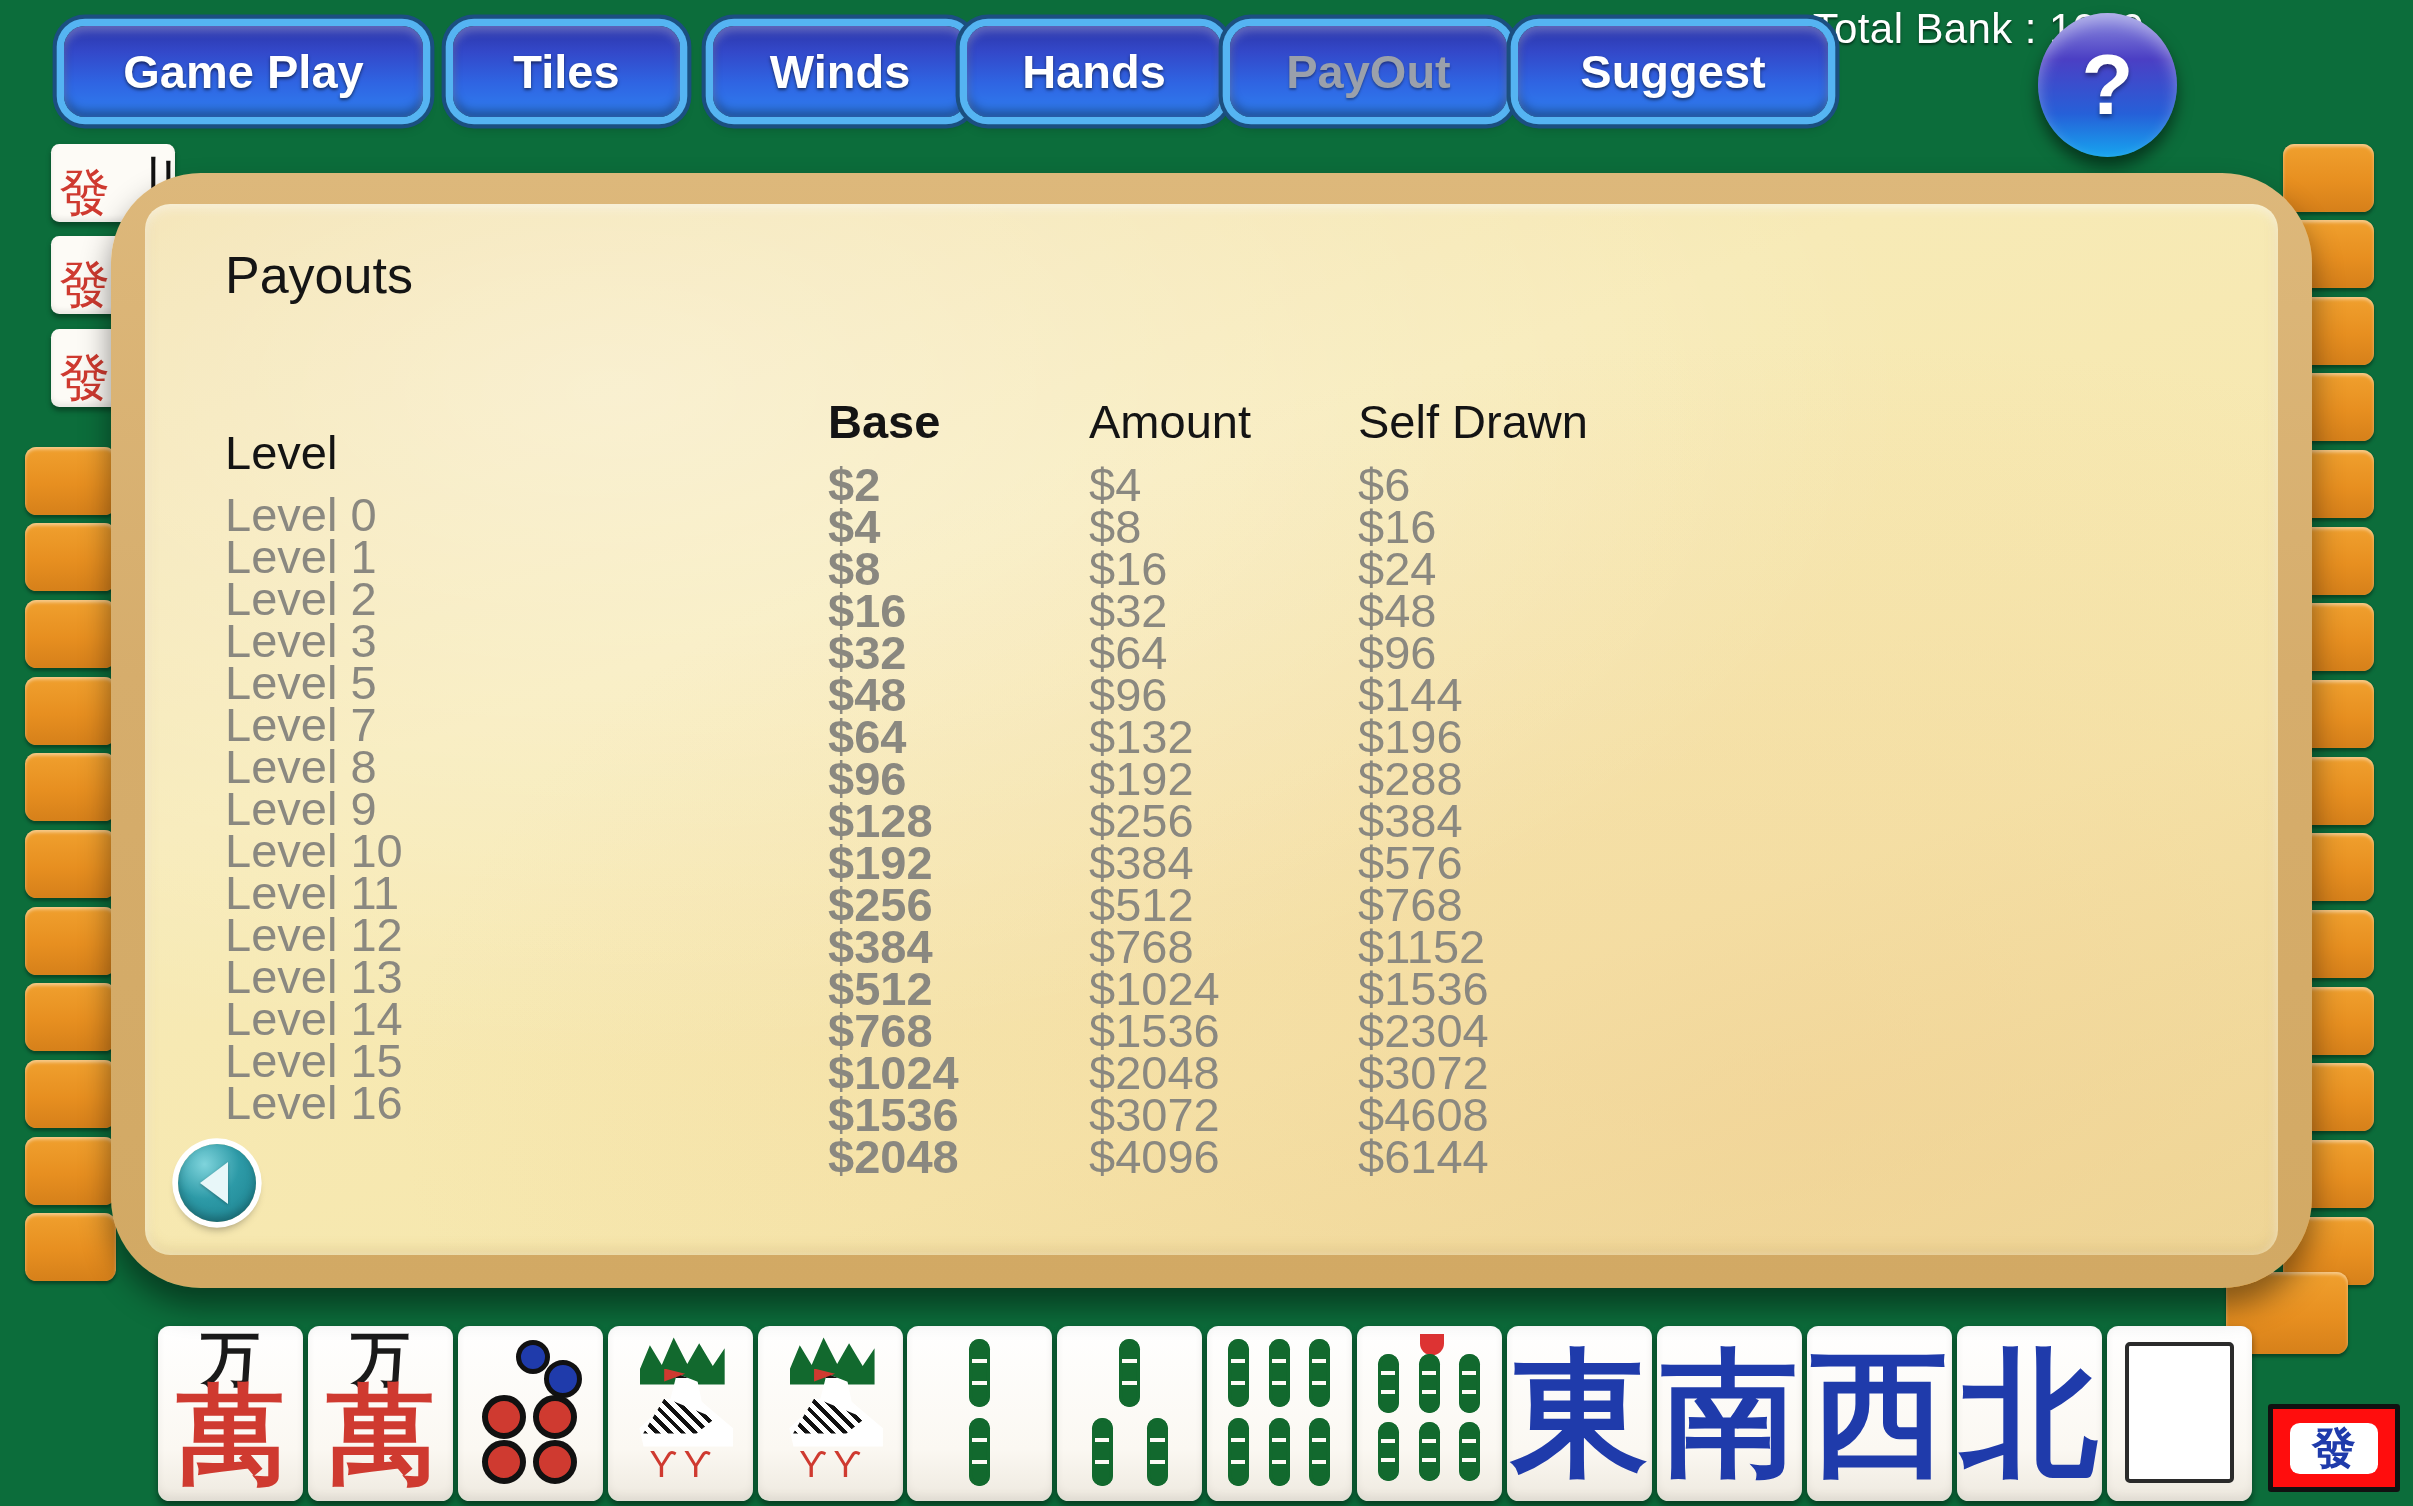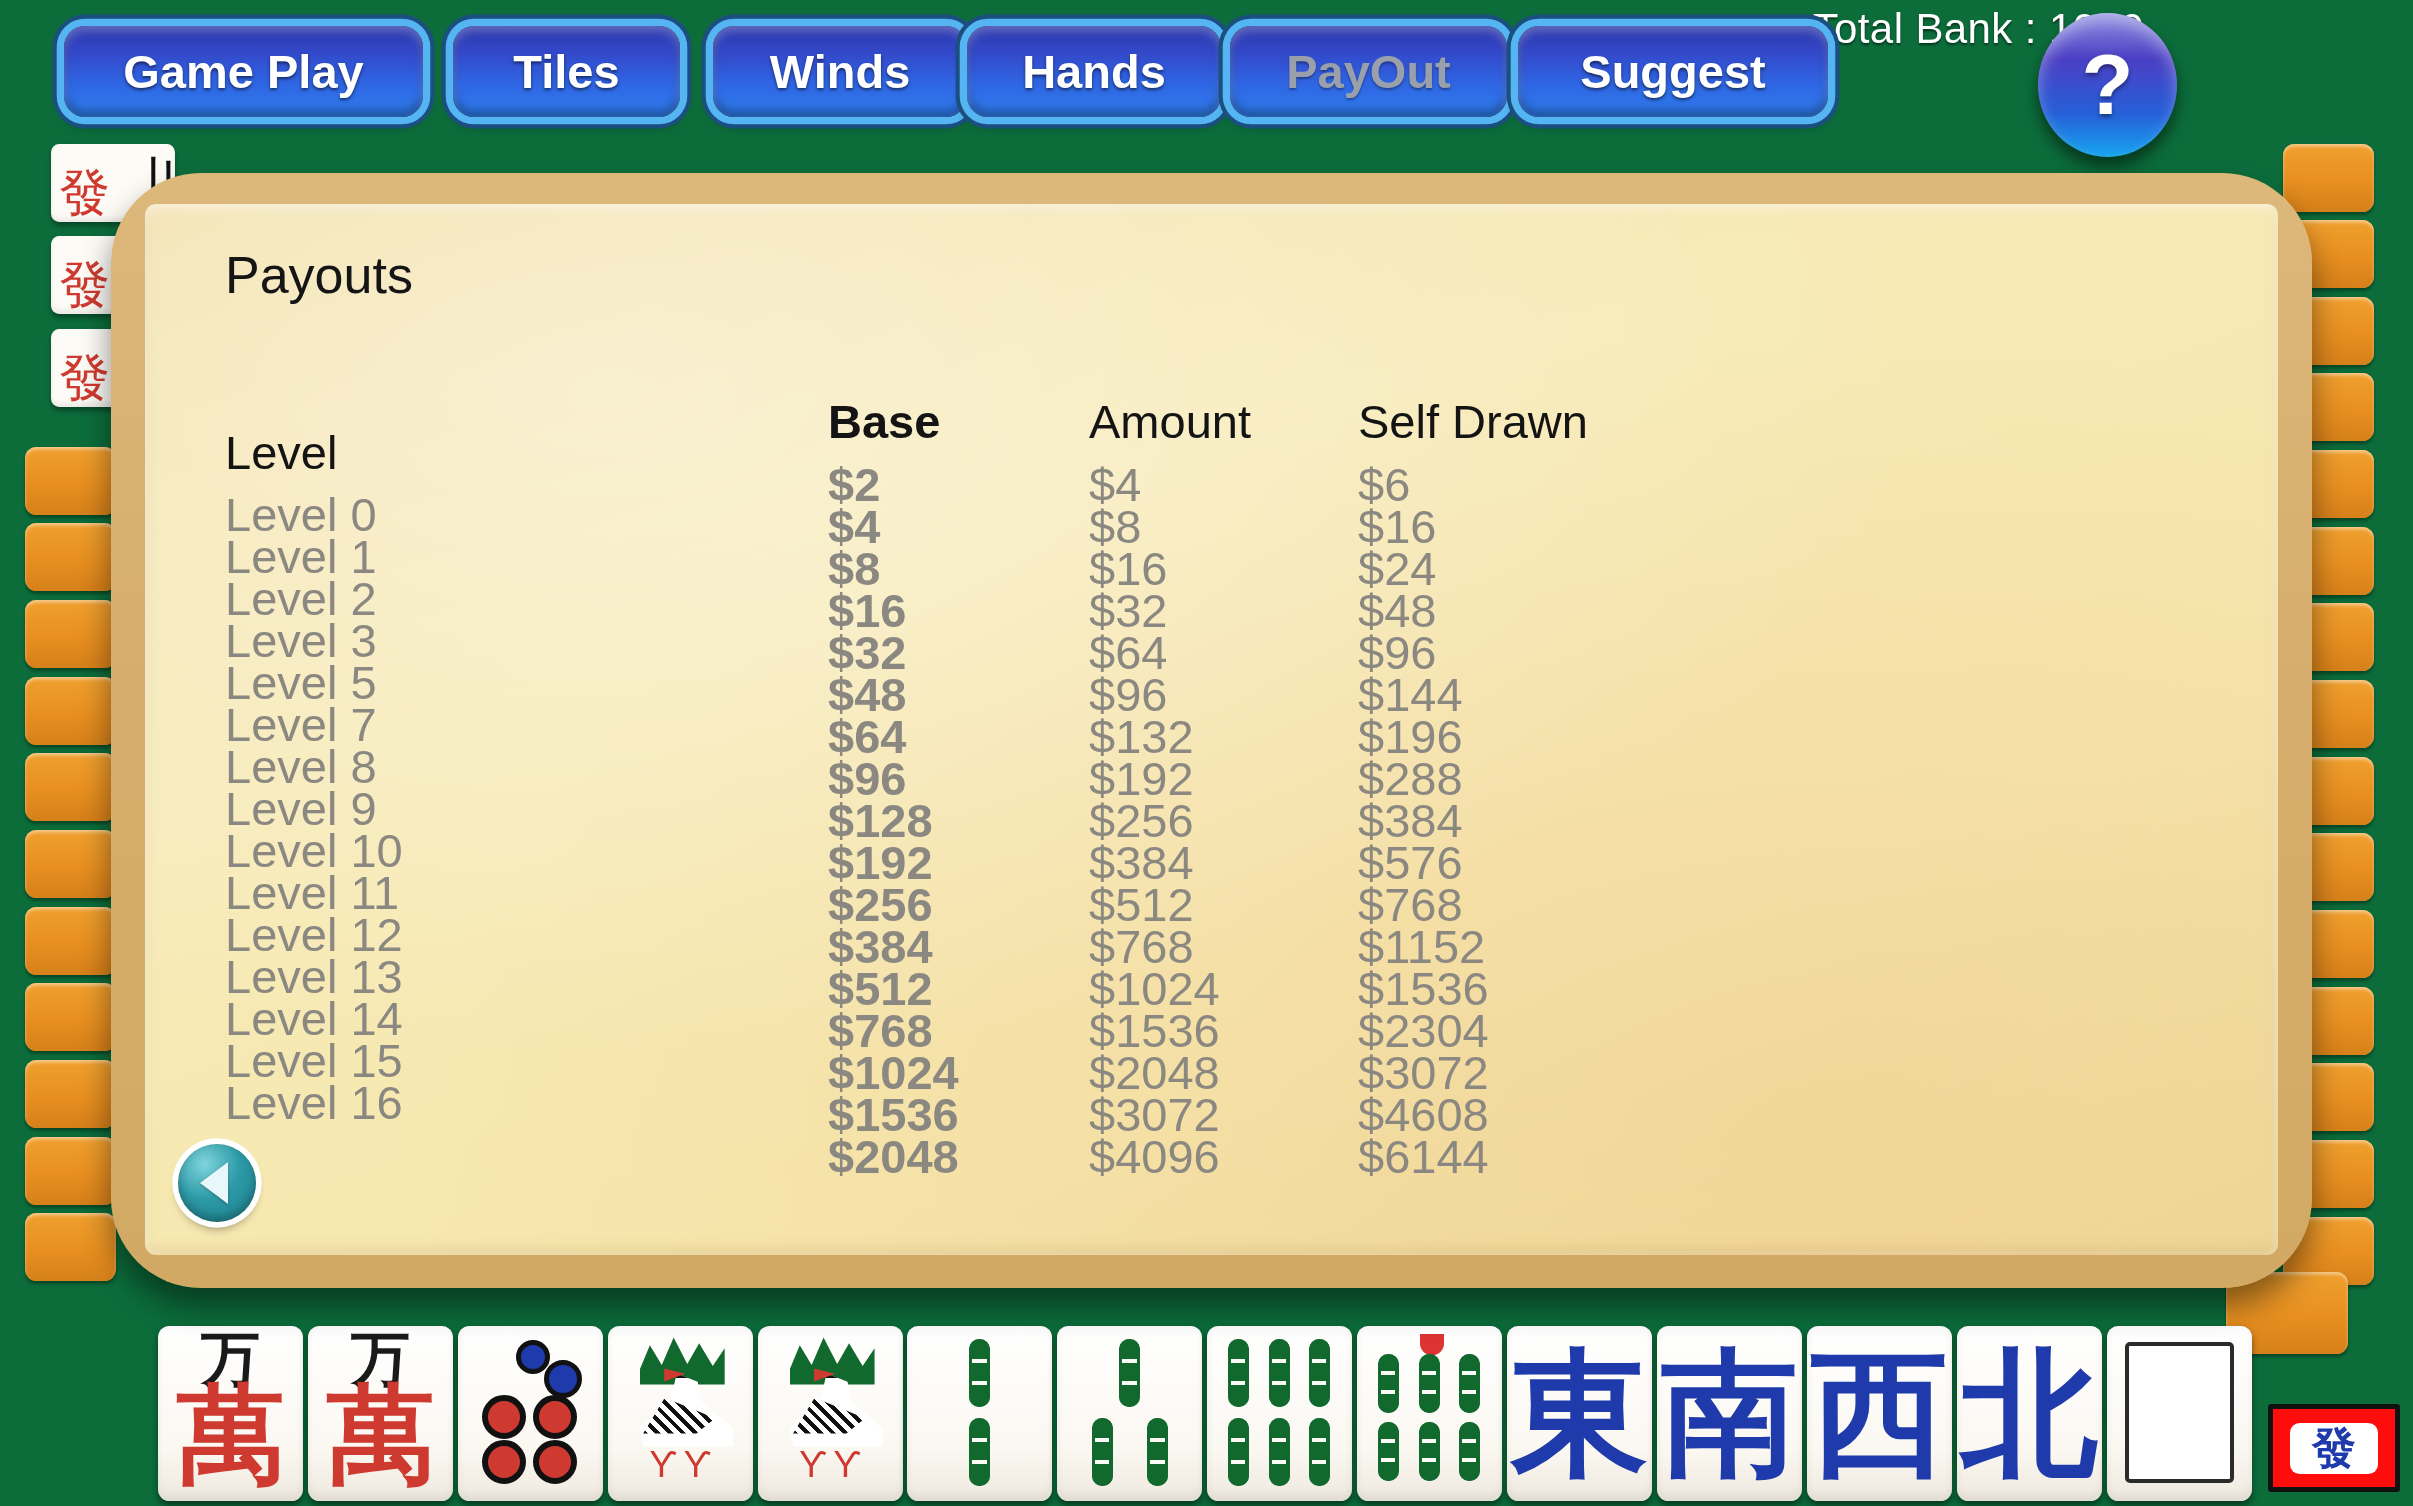--- a/index.html
+++ b/index.html
@@ -135,21 +135,21 @@
   
   #dialog{
     position:absolute;left:111px;top:173px;width:2201px;height:1115px;
     border-radius:90px;
     background:linear-gradient(180deg,#ddb87b 0%,#d6ad6c 45%,#d2a964 100%);
     box-shadow:0 18px 31px rgba(0,0,0,.45);
     z-index:5;
   }
   #dialog-inner{
     position:absolute;left:34px;top:31px;right:34px;bottom:33px;
-    border-radius:11px;
+    border-radius:25px;
     background:
       radial-gradient(ellipse at 22% 18%, rgba(255,255,255,.42) 0%, rgba(255,255,255,0) 55%),
       radial-gradient(ellipse at 78% 86%, rgba(240,200,140,.45) 0%, rgba(240,200,140,0) 60%),
       linear-gradient(160deg,#f2dfa6 0%,#f7eab6 35%,#f6e7ad 70%,#eeda99 100%);
     box-shadow:inset 0 3.3px 11.4px rgba(255,255,255,.6), inset 0 -4.9px 13px rgba(180,140,70,.25);
     overflow:hidden;
   }
   #dlg-title{
     position:absolute;left:80px;top:41px;
     font-size:52px;color:#151515;

